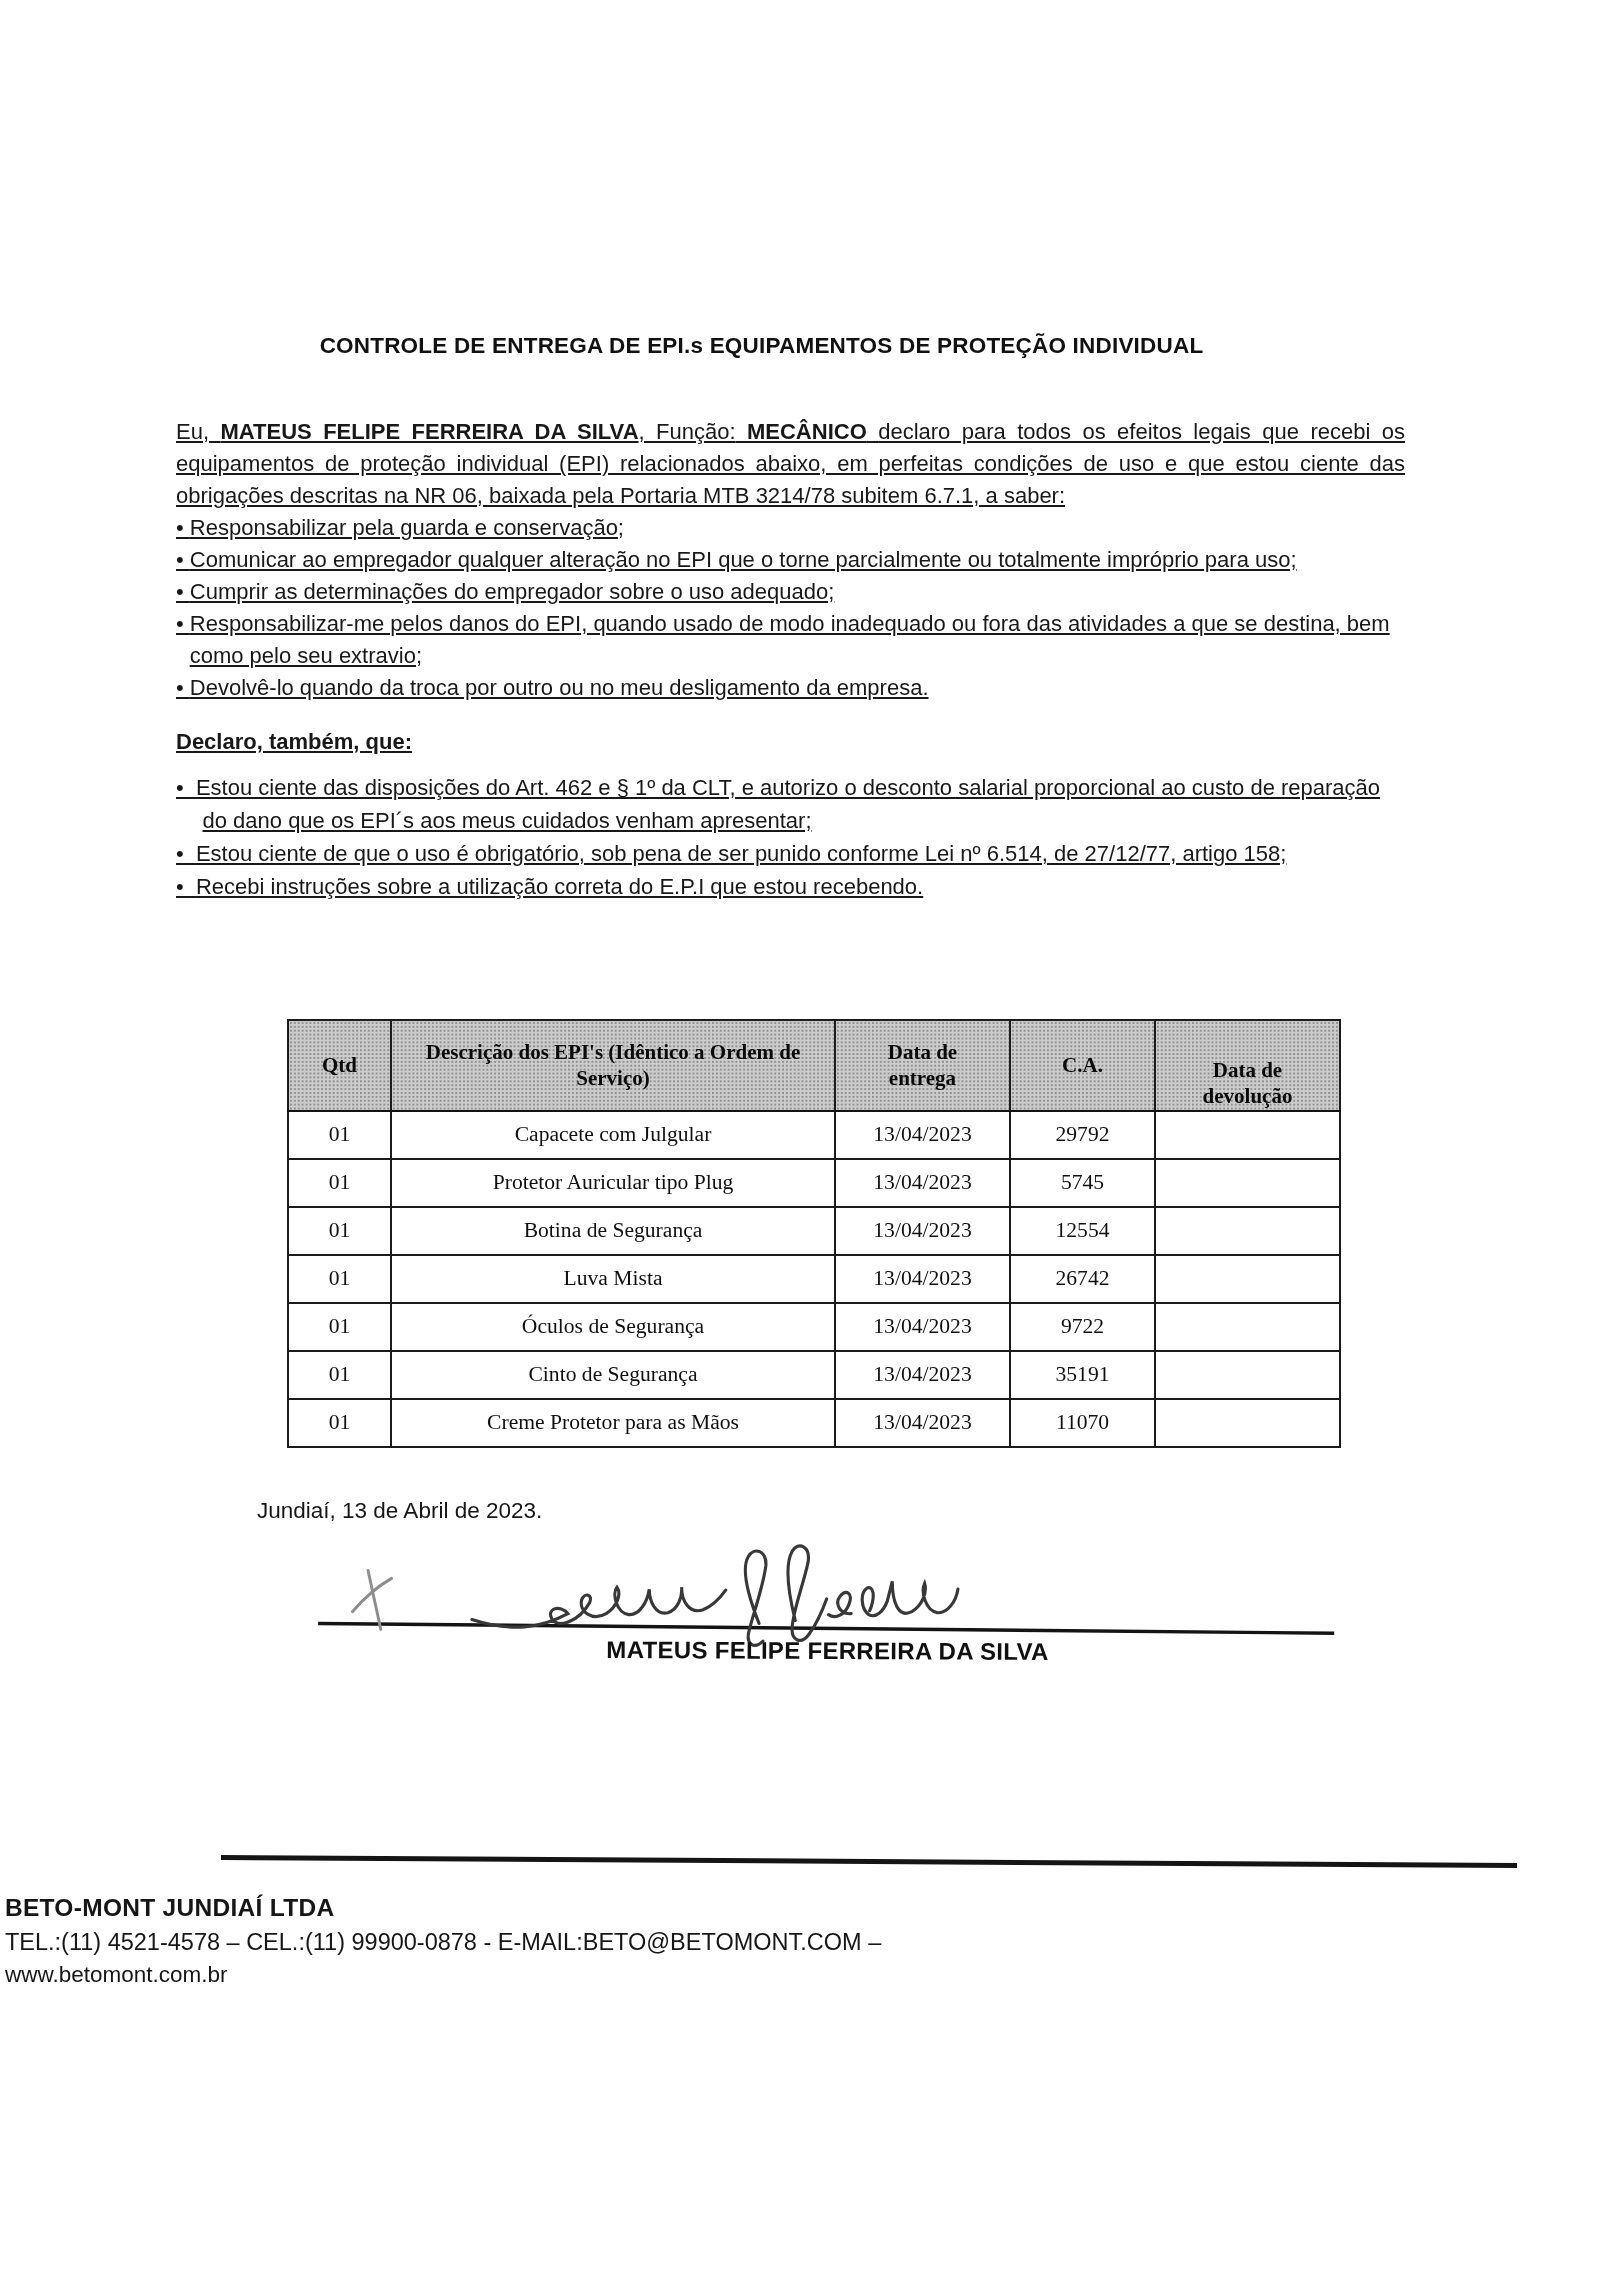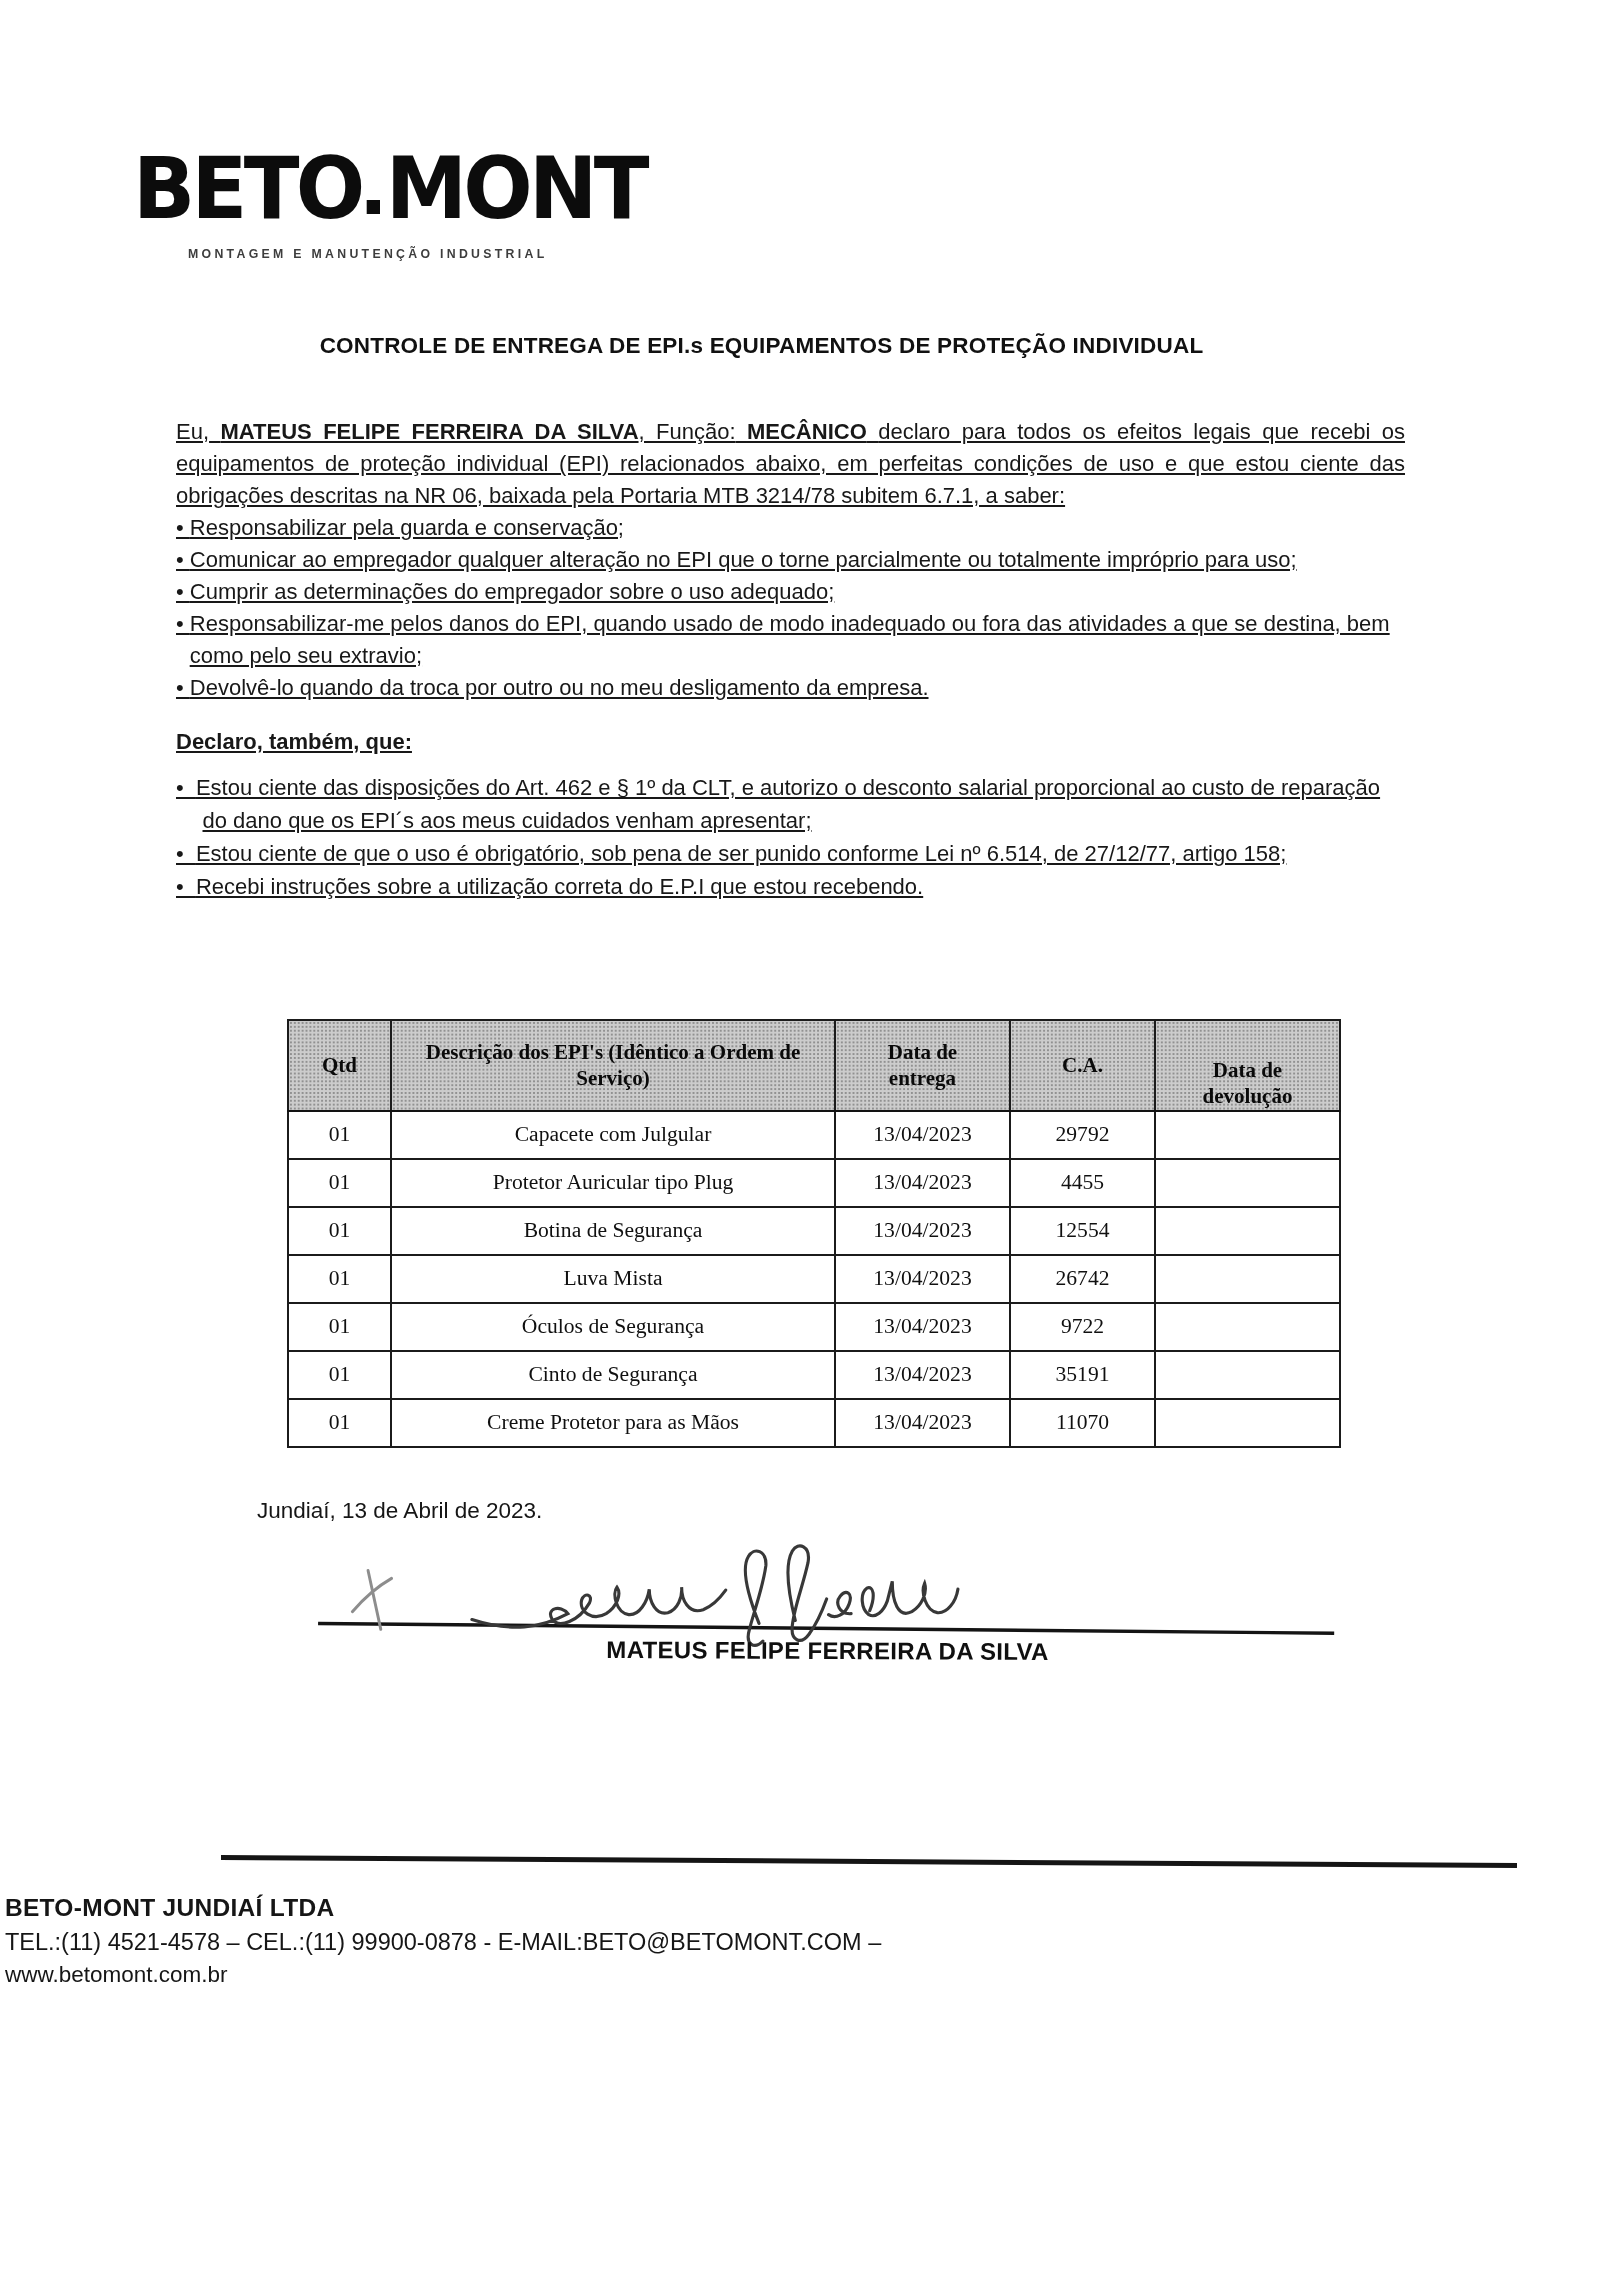--- a/index.html
+++ b/index.html
@@ -78,26 +78,20 @@
   }
   .f-company { padding-top:39px; font-weight:bold; font-size:24.5px; letter-spacing:0.3px; transform:translateX(4.9px); }
   .f-contact { margin-top:6.9px; font-size:23.5px; transform:translateX(4.9px); }
   .f-site { margin-top:5.9px; font-size:22.5px; transform:translateX(4.9px); }
 </style>
 </head>
 <body>
 
 <div class="page">
 
-  <header class="logo">
-    <div class="logo-word">
-      <span>BETO</span><span class="logo-dot"></span><span>MONT</span>
-    </div>
-    <div class="logo-tagline">MONTAGEM E MANUTENÇÃO INDUSTRIAL</div>
-  </header>
 
   <h1 class="doc-title">CONTROLE DE ENTREGA DE EPI.s EQUIPAMENTOS DE PROTEÇÃO INDIVIDUAL</h1>
 
   <section class="body-text">
     <p class="intro">
       <span>Eu,</span>
       <b>MATEUS FELIPE FERREIRA DA SILVA</b><span>, Função:</span>
       <b>MECÂNICO</b>
       <span>declaro para todos os efeitos legais que recebi os equipamentos de proteção individual (EPI) relacionados abaixo, em perfeitas condições de uso e que estou ciente das obrigações descritas na NR 06, baixada pela Portaria MTB 3214/78 subitem 6.7.1, a saber:</span>
     </p>
@@ -138,21 +132,21 @@
         <td>01</td>
         <td>Capacete com Julgular</td>
         <td>13/04/2023</td>
         <td>29792</td>
         <td></td>
       </tr>
       <tr>
         <td>01</td>
         <td>Protetor Auricular tipo Plug</td>
         <td>13/04/2023</td>
-        <td>4455</td>
+        <td>5745</td>
         <td></td>
       </tr>
       <tr>
         <td>01</td>
         <td>Botina de Segurança</td>
         <td>13/04/2023</td>
         <td>12554</td>
         <td></td>
       </tr>
       <tr>

